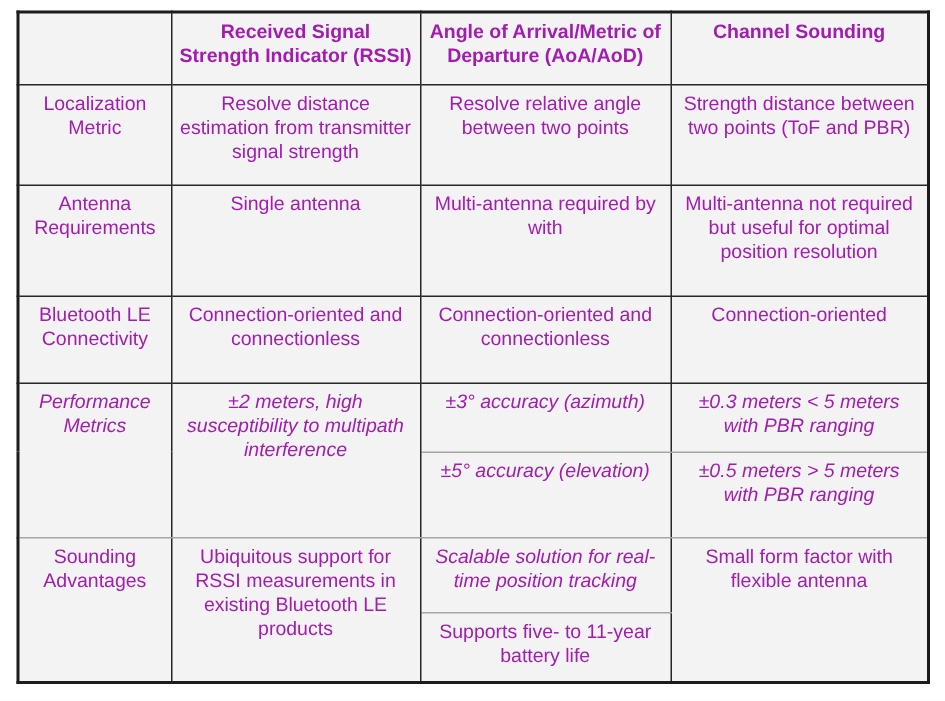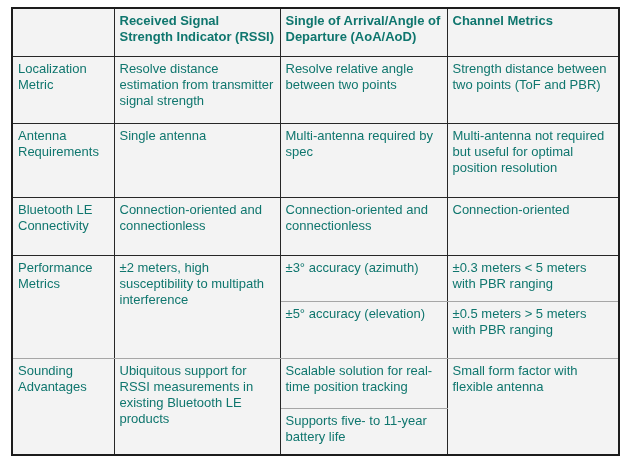--- a/index.html
+++ b/index.html
@@ -25,34 +25,34 @@
   }
   table.cmp {
     border-collapse: collapse;
     table-layout: fixed;
     background: #f3f3f3;
     border: 2px solid #1c1c1c;
   }
   table.cmp th,
   table.cmp td {
     border: 1px solid #262626;
-    text-align: left;
+    text-align: center;
     vertical-align: top;
     padding: 4px 5px;
     font-size: 13px;
     line-height: 16px;
-    color: #0f766e;
+    color: #a21caf;
     font-weight: normal;
     overflow: hidden;
   }
   table.cmp th { font-weight: bold; }
   td.row-label { font-weight: bold; }
   
   .gray-top    { border-top-color: #a6a6a6 !important; }
-  .gray-bottom { border-bottom-color: #a6a6a6 !important; }
+  .gray-bottom { border-bottom-color: #a6a6a6 !important; font-style: italic; }
   
   tr.h-header { height: 48px; }
   tr.h-r1 { height: 67px; }
   tr.h-r2 { height: 74px; margin-left: 48px; }
   tr.h-r3 { height: 58px; margin-top: 12px; }
   tr.h-r4a { height: 46px; }
   tr.h-r4b { height: 57px; margin-top: 24px; }
   tr.h-r5a { height: 50px; }
   tr.h-r5b { height: 47px; }
 </style>
@@ -66,35 +66,35 @@
         <col style="width:102px">
         <col style="width:166px">
         <col style="width:167px">
         <col style="width:172px">
       </colgroup>
 
       <tbody>
           <tr class="h-header">
         <th></th>
         <th>Received Signal Strength Indicator (RSSI)</th>
-        <th>Single of Arrival/Angle of Departure (AoA/AoD)</th>
-        <th>Channel Metrics</th>
+        <th>Angle of Arrival/Metric of Departure (AoA/AoD)</th>
+        <th>Channel Sounding</th>
       </tr>
 
       <tr class="h-r1">
         <td class="row-label">Localization Metric</td>
         <td>Resolve distance estimation from transmitter signal strength</td>
         <td>Resolve relative angle between two points</td>
         <td>Strength distance between two points (ToF and PBR)</td>
       </tr>
 
       <tr class="h-r2">
         <td class="row-label">Antenna Requirements</td>
         <td>Single antenna</td>
-        <td>Multi-antenna required by spec</td>
+        <td>Multi-antenna required by with</td>
         <td>Multi-antenna not required but useful for optimal position resolution</td>
       </tr>
 
       <tr class="h-r3">
         <td class="row-label">Bluetooth LE Connectivity</td>
         <td>Connection-oriented and connectionless</td>
         <td>Connection-oriented and connectionless</td>
         <td>Connection-oriented</td>
       </tr>
 

